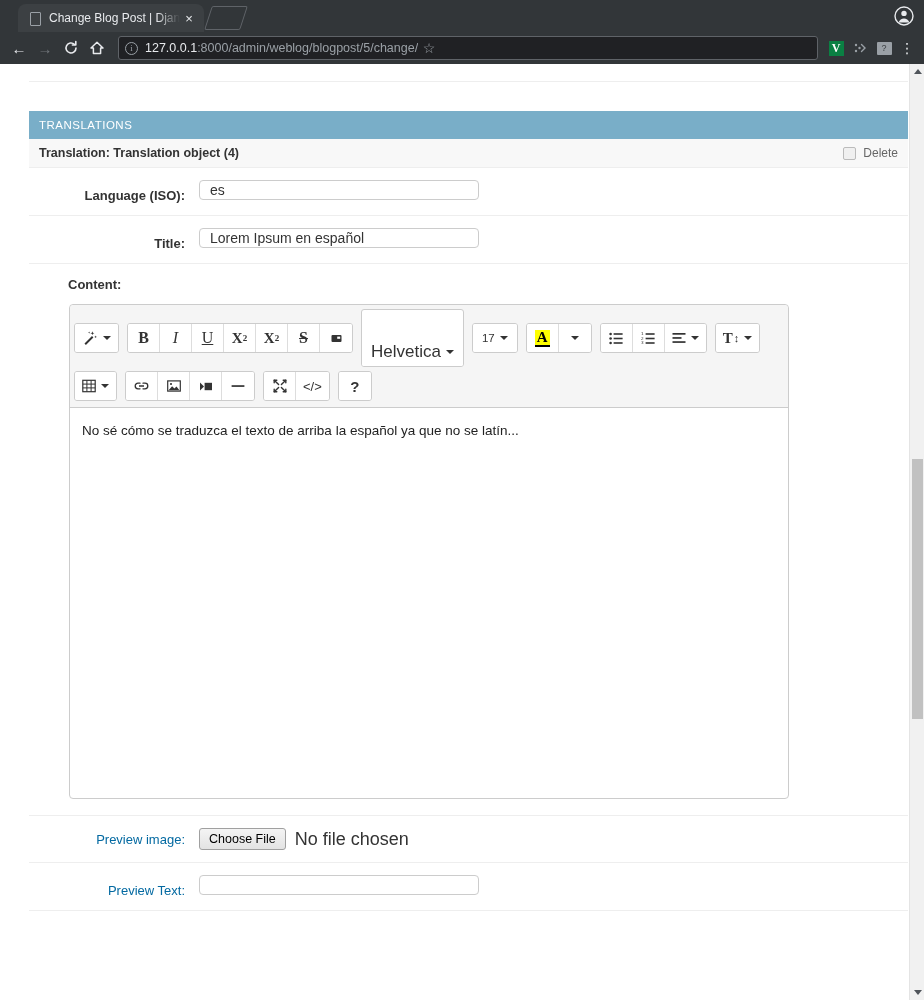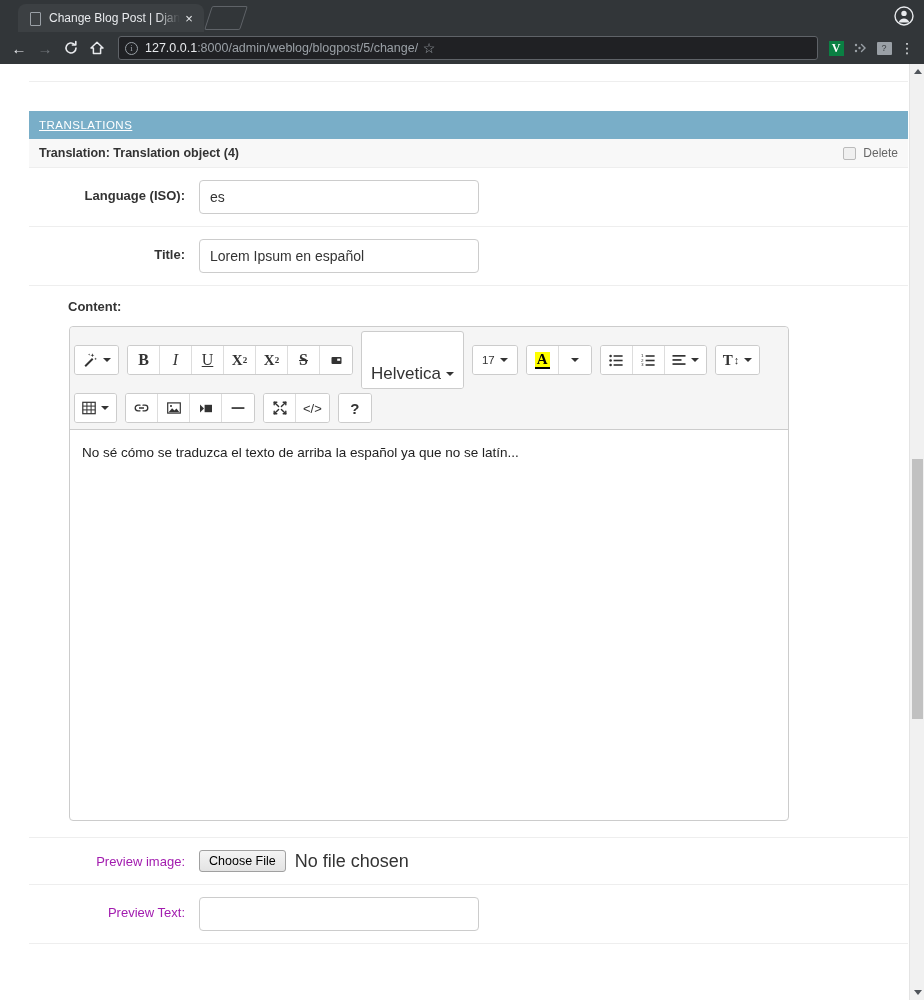--- a/index.html
+++ b/index.html
@@ -108,61 +108,61 @@
   }
   .content-wrap { width: 879px; margin: 0 auto 0 29px; }
 
   
   .time-row { padding: 14px 0 0 0; }
   .frow { display: flex; align-items: center; }
   .flabel {
     width: 170px; text-align: right; padding-right: 14px;
     font-size: 13px; font-weight: bold; color: #333; flex: none;
   }
-  .flabel.light { font-weight: normal; color: #a21caf; }
+  .flabel.light { font-weight: normal; color: #0369a1; }
   .ftext {
     height: 32px; border: 1px solid #ccc; border-radius: 4px;
     background: #fff; font-size: 14px; color: #333;
     padding: 0 10px; display: flex; align-items: center;
   }
   #time-input { width: 120px; }
   .now-link { margin-left: 18px; font-size: 12.5px; color: #447e9b; }
   .now-sep { color: #bbb; margin: 0 5px; font-size: 12.5px; }
   .clock-icon { display: inline-block; vertical-align: -3px; }
   .note {
     margin: 14px 0 0 184px; font-size: 11.5px; color: #999;
   }
   .hr-sep { height: 1px; background: #eee; margin: 17px 0 0 29px; width: 879px; }
 
   
   .module { margin-top: 29px; }
   .module-head {
     background: #79aec8; color: #fff;
     font-size: 11.5px; letter-spacing: 0.5px;
-    padding: 8px 10px; font-weight: normal; text-decoration: underline;
+    padding: 8px 10px; font-weight: normal;
   }
   .inline-head {
     background: #f8f8f8; border-bottom: 1px solid #eee;
     padding: 7px 10px; display: flex; align-items: center;
     font-size: 12.5px; font-weight: bold; color: #333;
   }
   .inline-head .spacer { flex: 1; }
   .delete-wrap { display: flex; align-items: center; font-size: 12px; color: #666; font-weight: normal; }
   .cbox {
     width: 13px; height: 13px; border: 1px solid #bbb; border-radius: 2px;
     background: #f0f0f0; margin-right: 7px; flex: none;
   }
 
   .field-row { display: flex; align-items: flex-start; padding: 12px 0; border-bottom: 1px solid #eee; }
   .field-row.noborder { border-bottom: none; }
   .field-row .flabel { padding-top: 8px; }
   .inp {
     border: 1px solid #ccc; border-radius: 4px; background: #fff;
     font-size: 14px; color: #333; padding: 0 10px;
-    height: 34px; display: flex; align-items: center;
+    height: 20px; display: flex; align-items: center;
   }
   #lang-input { width: 280px; }
   #title-input { width: 280px; text-align: right; }
   #previewtext-input { width: 280px; }
 
   
   .content-block { padding: 13px 0 0 0; }
   .content-label { margin-left: 39px; font-size: 13px; font-weight: bold; color: #333; }
   .note-editor {
     margin: 12px 0 0 40px;

